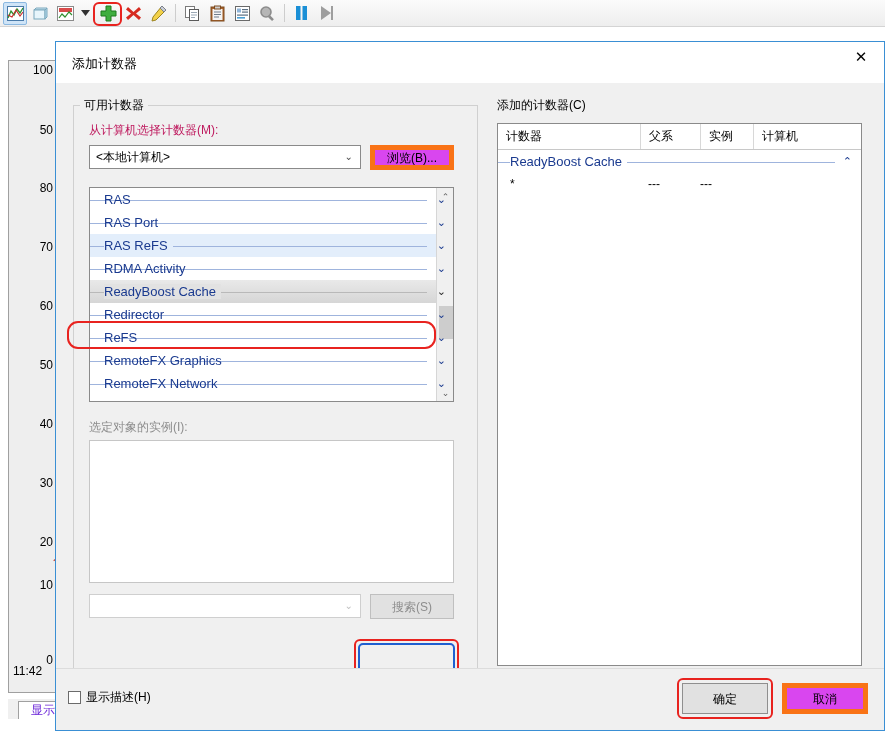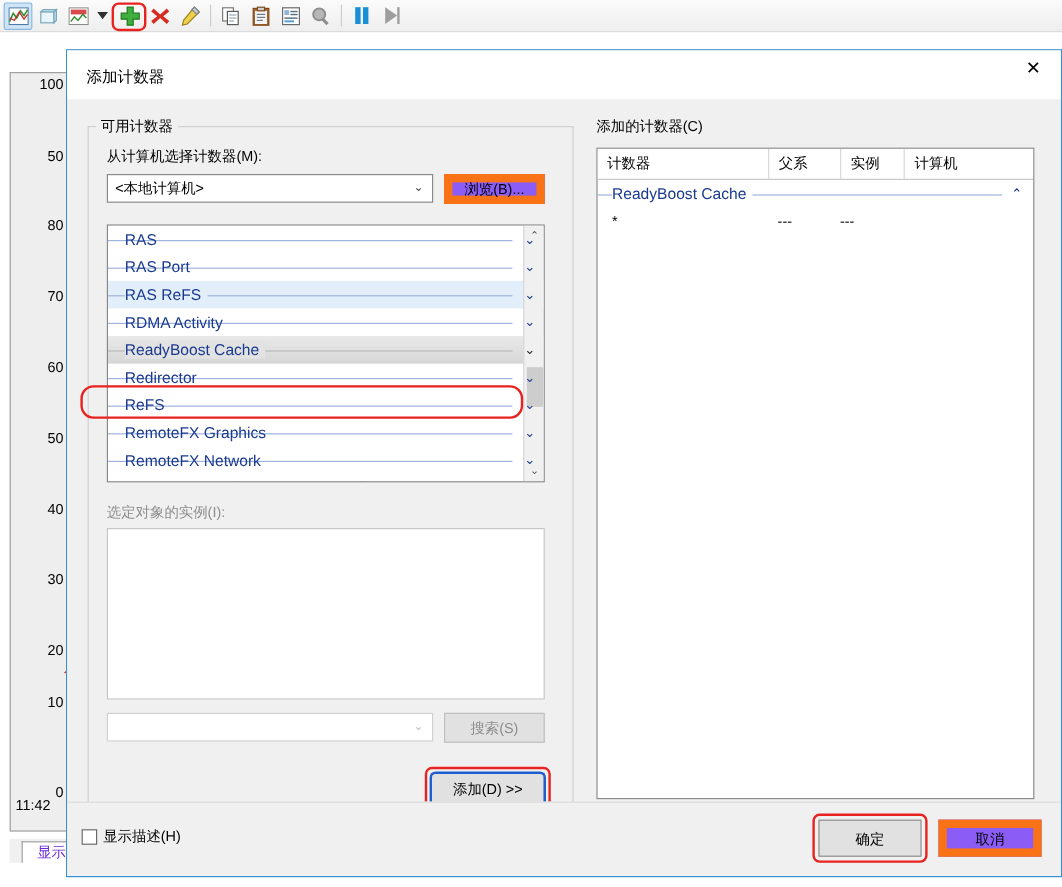--- a/index.html
+++ b/index.html
@@ -85,37 +85,37 @@
   .dlg-footer { position:absolute; left:0; bottom:0; right:0; height:62px; background:#f0f0f0; border-top:1px solid #dcdcdc;}
 
   fieldset.grp {
     position:absolute; border:1px solid #d0d0d0; margin:0; padding:0;
     background:transparent;
   }
   fieldset.grp > legend {
     font-size:12px; color:#000; padding:0 4px; margin-left:6px;
   }
 
-  .lbl { position:absolute; font-size:12px; color:#000000; }
+  .lbl { position:absolute; font-size:12px; color:#be185d; }
   .lbl.dis { color:#8d8d8d; }
 
   .combo {
     position:absolute; background:#ffffff; border:1px solid #8a8a8a;
     font-size:12px; color:#000; padding-left:6px; line-height:22px; height:24px;
   }
   .combo .cv { position:absolute; left:6px; top:0; line-height:22px; }
   .combo .arrow {
     position:absolute; right:7px; top:50%; transform:translateY(-50%);
     font-family:"DejaVu Sans", sans-serif; font-size:10px; color:#4b4b4b;
   }
   .combo.dis { background:#ffffff; border:1px solid #cfcfcf; }
   .combo.dis .arrow { color:#c0c0c0; }
 
   .btn {
-    position:absolute; background:#8b5cf6; border:7px solid #f97316;
+    position:absolute; background:#d946ef; border:5px solid #f97316;
     font-size:12px; color:#000; text-align:center; line-height:1;
     display:flex; align-items:center; justify-content:center;
   }
   .btn.dis { color:#8d8d8d; border:1px solid #bfbfbf; background:#e1e1e1; }
   .btn.def { border:1px solid #8f8f8f; background:#e1e1e1; }
 
   .listbox {
     position:absolute; background:#ffffff; border:1px solid #8a8a8a;
     overflow:hidden;
   }
@@ -399,21 +399,20 @@
       <div class="lbl dis" style="left:33px; top:336px;">选定对象的实例(I):</div>
 
       <div class="listbox" style="left:33px; top:357px; width:365px; height:143px; border:1px solid #c6c6c6;"></div>
 
       <div class="combo dis" style="left:33px; top:511px; width:272px;" placeholder="">
         <span class="arrow">⌄</span>
       </div>
 
       <div class="btn dis" style="left:314px; top:511px; width:84px; height:25px;">搜索(S)</div>
 
-      <div class="btn def" style="left:303px; top:561px; width:95px; height:28px;">添加(D) &gt;&gt;</div>
 
       <fieldset class="grp" style="left:437px; top:14px; width:375px; height:602px; border:none;">
         <legend style="margin-left:0;">添加的计数器(C)</legend>
       </fieldset>
 
       <div class="addedgrid" style="left:441px; top:40px; width:365px; height:543px;">
         <div class="agheader">
           <div class="agh" style="width:143px;">计数器</div>
           <div class="agh" style="width:60px;">父系</div>
           <div class="agh" style="width:53px;">实例</div>

